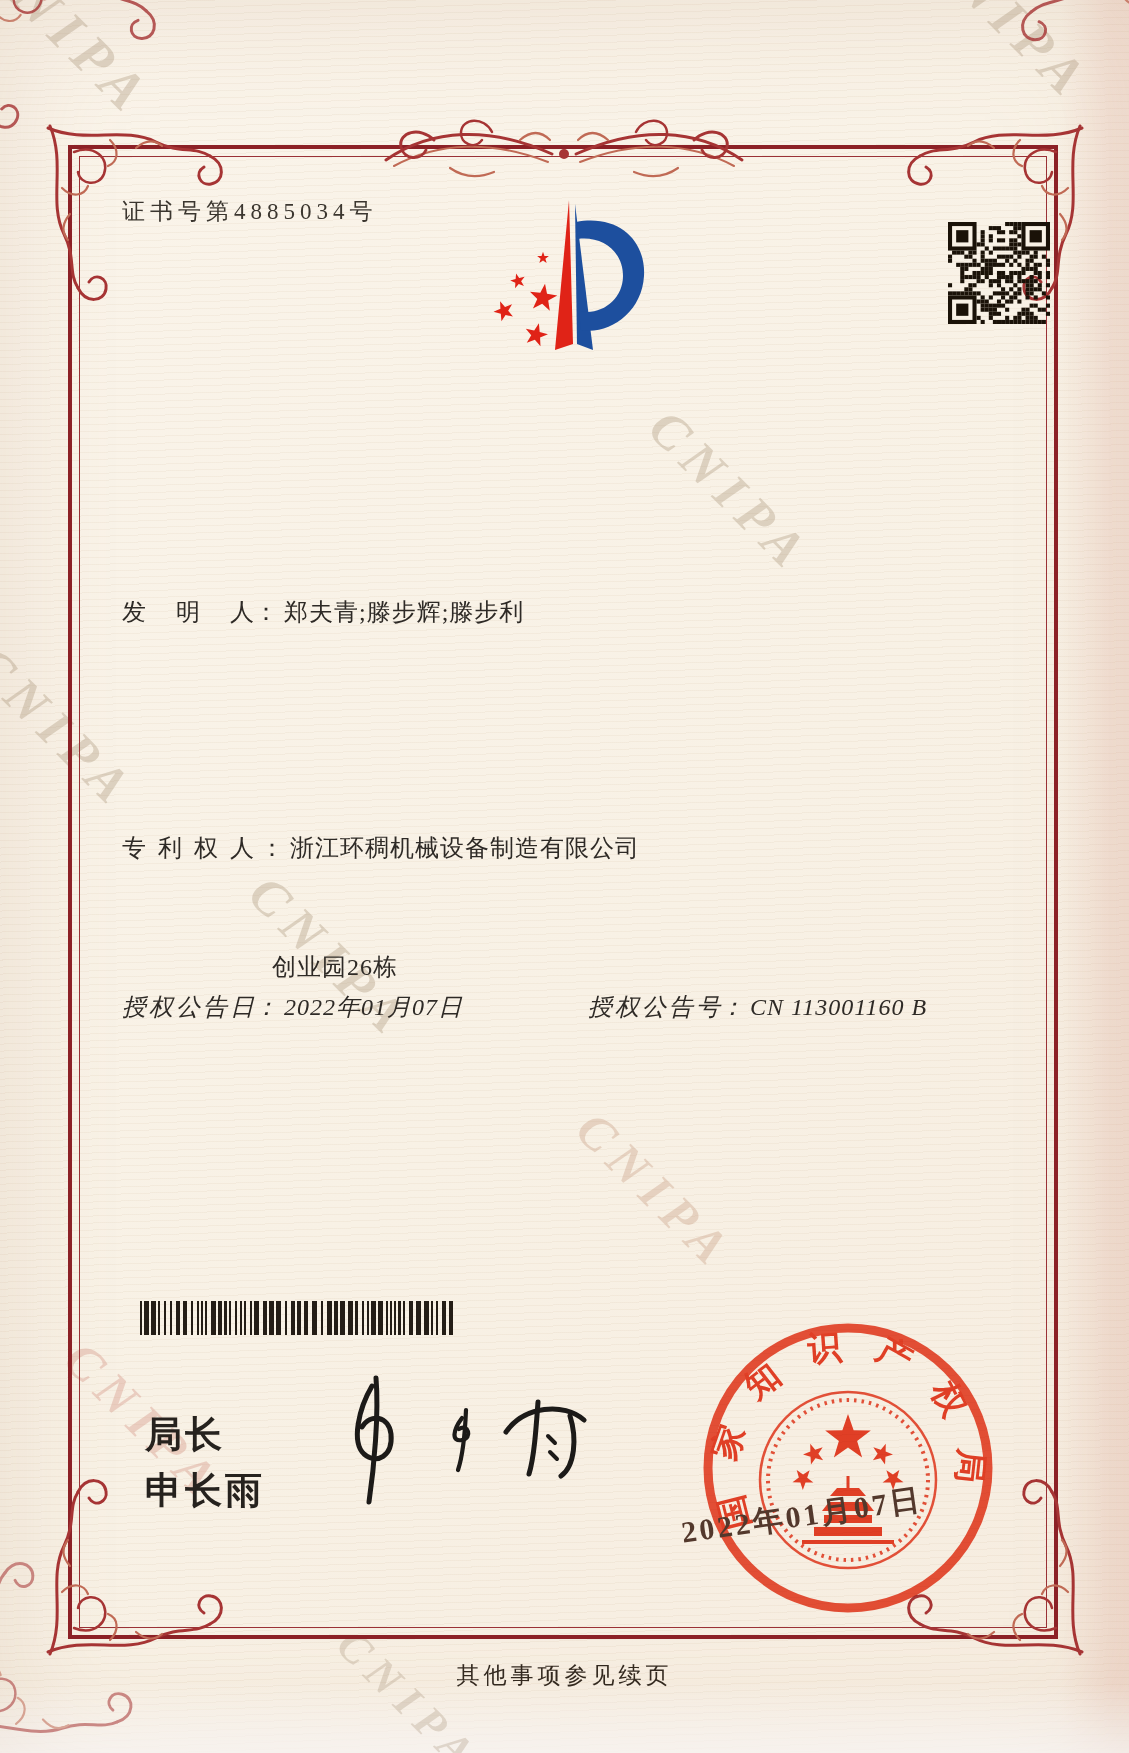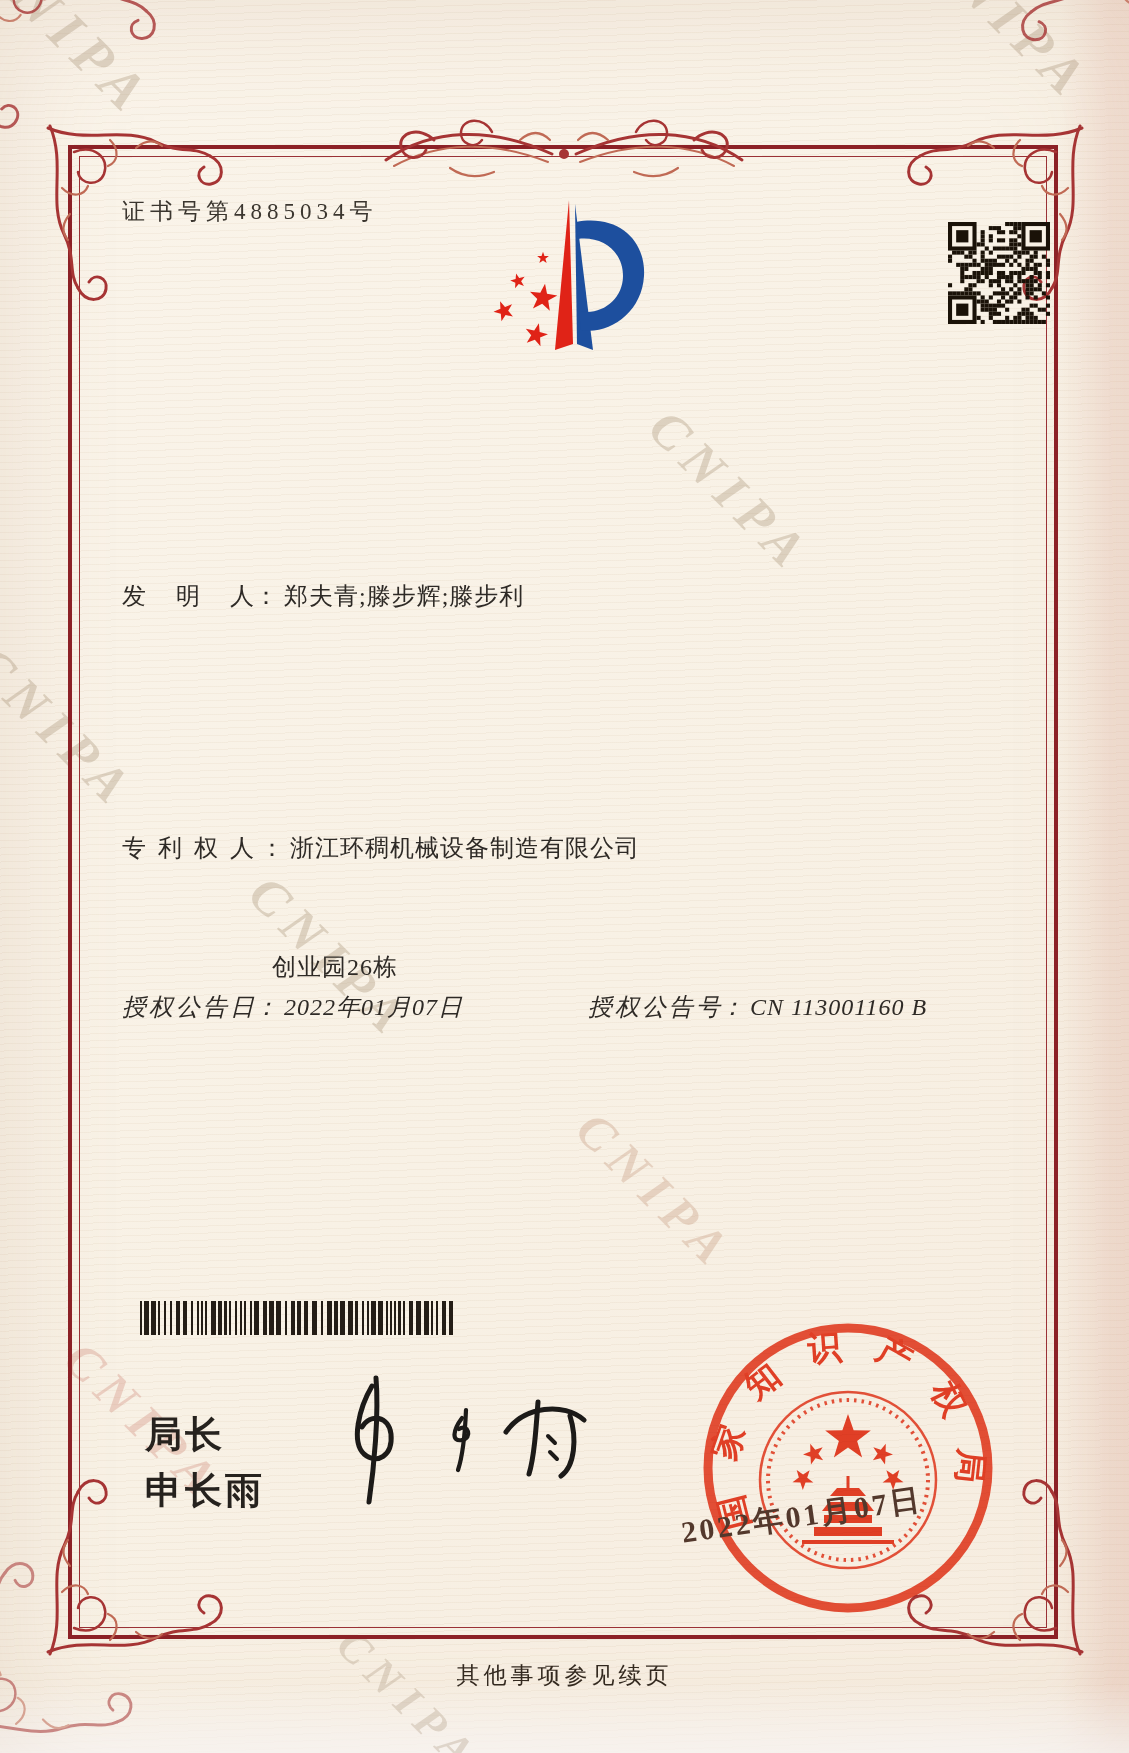--- a/index.html
+++ b/index.html
@@ -46,21 +46,21 @@
   .cert-no{position:absolute; left:122px; top:196px; font-size:23px; letter-spacing:5px; color:#3b362f;}
   .logo{position:absolute; left:452px; top:192px;}
   .qr{position:absolute; left:948px; top:221px; width:102px; height:104px;}
   .title{position:absolute; left:0; right:0; top:350px; text-align:center;
       font-size:53px; font-weight:bold; letter-spacing:32px; padding-left:32px; color:#211d19;}
   
   .row{position:absolute; left:122px; font-size:24px; white-space:nowrap;}
   .lbl{display:inline-block; width:132px; text-align:justify; text-align-last:justify; vertical-align:bottom;}
   .colon{display:inline-block; margin-right:6px;}
   .val{letter-spacing:1px;}
-  .r-name{top:516px;} .r-inv{top:580px;} .r-pno{top:676px;} .r-fil{top:754px;}
+  .r-name{top:516px;} .r-inv{top:596px;} .r-pno{top:676px;} .r-fil{top:754px;}
   .r-own{top:832px;} .r-adr{top:912px;} .r-adr2{top:951px; left:272px;}
   .r-grant{top:991px;font-style:italic;}
   .pair2{position:absolute; left:466px; white-space:nowrap;}
   
   .paras{position:absolute; left:122px; top:1020px; width:888px;
       font-size:24px; line-height:42.5px; text-align:justify; letter-spacing:.5px; color:#33291f;}
   .paras p{margin:0; text-indent:2em;}
   .paras p + p{margin-top:5px;}
   
   .barcode{position:absolute; left:140px; top:1301px; width:316px; height:34px; display:flex; align-items:stretch;}

